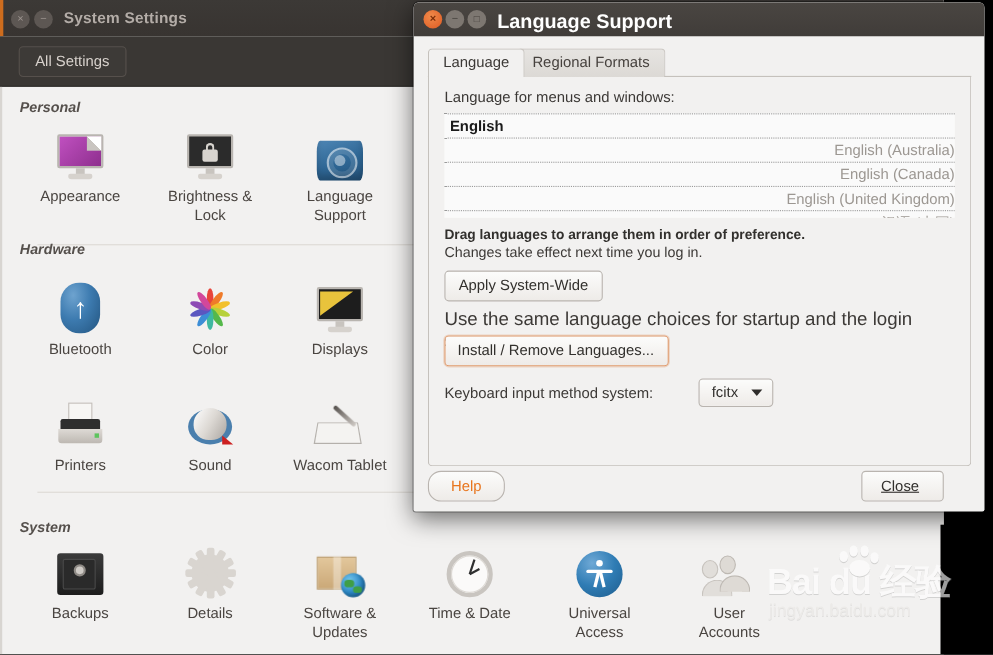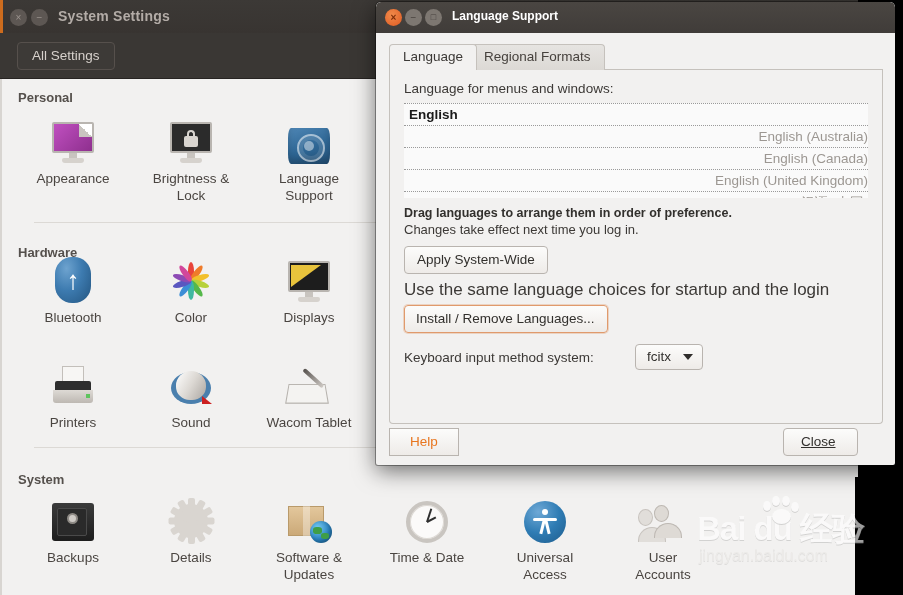--- a/index.html
+++ b/index.html
@@ -46,21 +46,21 @@
     border:1px solid #56504c; border-radius:4px;
     background: rgba(255,255,255,0.02);
     color:#d7d1cc; font-size:13.5px;
   }
   #sys-body {
     position:absolute; left:0; top:79px; width:858px; height:516px;
     background:#f2f1f0;
     border-left:2px solid #d8d5d1;
   }
   .section-head {
-    position:absolute; font-size:13px; font-weight:bold; color:#55504c;
+    position:absolute; font-size:13px; font-weight:bold; color:#55504c;font-style:italic;
   }
   .divider {
     position:absolute; height:1px; background:#dcd9d5;
   }
   .cell {
     position:absolute; width:122px; text-align:center;
   }
   .cell .ico {
     height:52px; display:flex; align-items:flex-end; justify-content:center;
   }
@@ -240,21 +240,21 @@
   #dlg-titlebar {
     position:absolute; left:0; top:0; width:519px; height:31px;
     background: linear-gradient(to bottom,#4a4642 0%, #403c39 100%);
     border-radius:5px 5px 0 0;
   }
   #dlg-close { left:9px; top:7px; background: radial-gradient(circle at 40% 35%, #f08a4a, #df5a22); color:#7c2d08; font-weight:bold; }
   #dlg-min   { left:29px; top:7px; background:#7d7771; color:#46413d; }
   #dlg-max   { left:49px; top:7px; background:#7d7771; color:#46413d; font-size:9px; }
   #dlg-title {
     position:absolute; left:76px; top:7px;
-    font-size:12px; font-weight:bold; color:#ffffff;
+    font-size:18px; font-weight:bold; color:#ffffff;
   }
   #tabs {
     position:absolute; left:13px; top:42px; width:494px; height:26px;
   }
   .tab {
     position:absolute; top:0; height:26px; padding:4px 13px 0 13px;
     font-size:13.5px; color:#3c3936;
     border:1px solid #c5c1bc; border-bottom:none;
     border-radius:4px 4px 0 0;
   }
@@ -322,21 +322,21 @@
   }
   #kb-select .caret {
     width:0;height:0;border-left:5px solid transparent;border-right:5px solid transparent;
     border-top:6px solid #2f2d2b;
   }
   #help-btn {
     position:absolute; left:13px; top:426px;
     font-size:13.5px; color:#e8761f;
     padding:5px 20px 6px 20px;
     background: linear-gradient(to bottom,#fcfcfb 0%,#eeebe8 100%);
-    border:1px solid #b9b4af; border-radius:0;
+    border:1px solid #b9b4af; border-radius:12px;
   }
   #close-btn {
     position:absolute; left:407px; top:426px;
     font-size:13.5px; color:#32302d;
     padding:5px 21px 6px 17px;
     background: linear-gradient(to bottom,#fcfcfb 0%,#eeebe8 100%);
     border:1px solid #b9b4af; border-radius:4px;text-decoration:underline;
   }
 
   
@@ -421,21 +421,21 @@
           <div class="flag"></div>
         </div>
         <div class="lbl">
           <div>Language</div>
           <div>Support</div>
         </div>
       </div>
 
       <div class="divider" style="left:32px; top:143px; width:790px;"></div>
 
-      <div class="section-head" style="left:16px; top:166px;text-align:right;">Hardware</div>
+      <div class="section-head" style="left:16px; top:140px;text-align:right;">Hardware</div>
 
       <div class="cell" style="left:10px; top:172px;">
         <div class="ico">
           <div class="bt">
               <span>↑</span>
             </div>
         </div>
         <div class="lbl">Bluetooth</div>
       </div>
 

